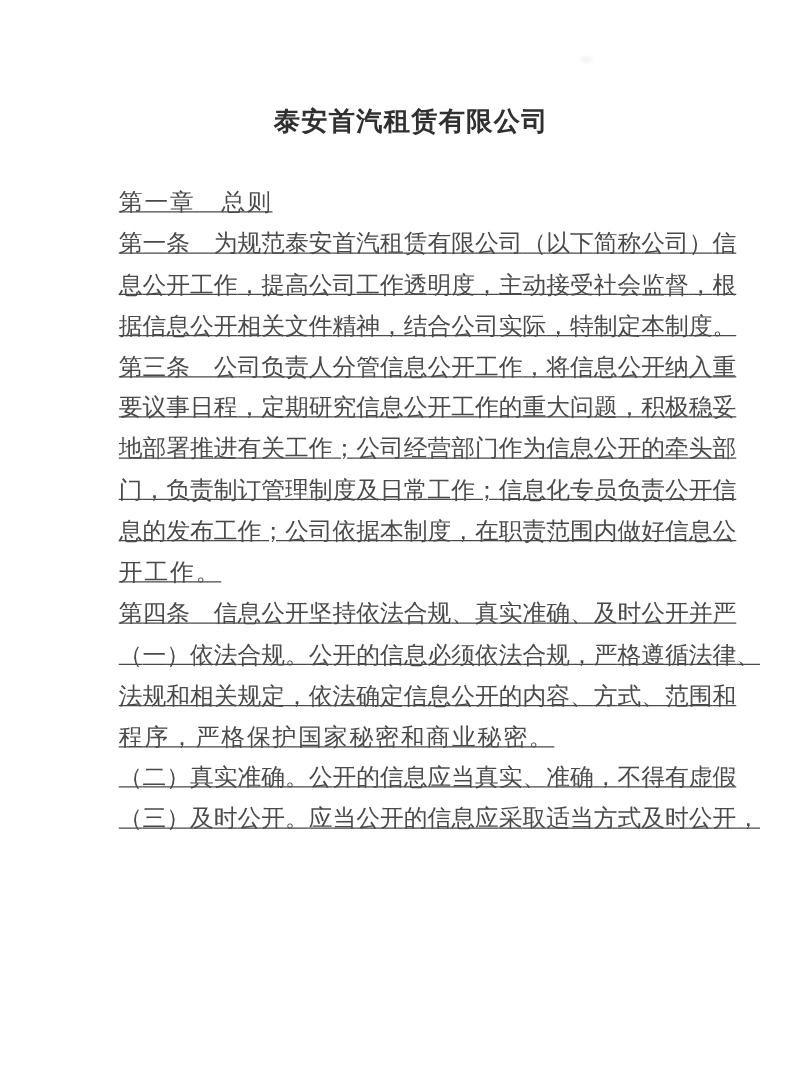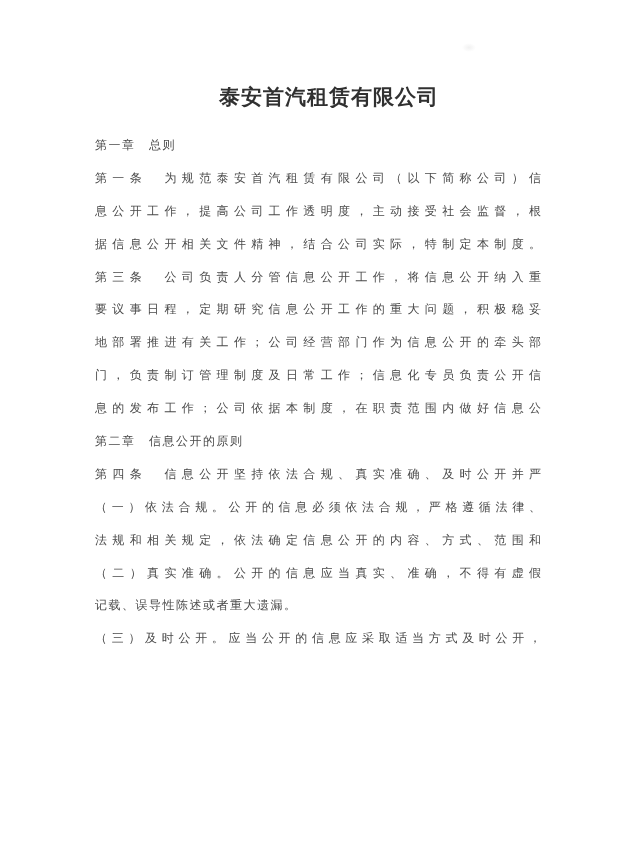--- a/index.html
+++ b/index.html
@@ -45,25 +45,26 @@
     font-weight: bold;
     font-size: 21px;
     letter-spacing: 1px;
   }
   .title-line {
     height: 34px;
     line-height: 34px;
   }
   .body-block {
     position: absolute;
-    top: 129px;
+    top: 147px;
     left: 95px;
     width: 446px;
     color: var(--text-color, #4a4a4a);
-    font-size: 12px;
+    font-size: 19px;
+    text-decoration: underline;
   }
   .doc-line {
     height: 32.9px;
     line-height: 32.9px;
     white-space: nowrap;
     letter-spacing: 1.5px;
   }
   
   .doc-line.fill {
     display: flex;
@@ -305,21 +306,21 @@
         <span>责</span>
         <span>范</span>
         <span>围</span>
         <span>内</span>
         <span>做</span>
         <span>好</span>
         <span>信</span>
         <span>息</span>
         <span>公</span>
       </div>
-      <div class="doc-line">第二章　信息公开的原则</div>
+      <div class="doc-line">开工作。</div>
       <div class="doc-line fill">
         <span>第</span>
         <span>四</span>
         <span>条</span>
         <span>　</span>
         <span>信</span>
         <span>息</span>
         <span>公</span>
         <span>开</span>
         <span>坚</span>
@@ -391,20 +392,21 @@
         <span>内</span>
         <span>容</span>
         <span>、</span>
         <span>方</span>
         <span>式</span>
         <span>、</span>
         <span>范</span>
         <span>围</span>
         <span>和</span>
       </div>
+      <div class="doc-line">程序，严格保护国家秘密和商业秘密。</div>
       <div class="doc-line fill">
         <span>（</span>
         <span>二</span>
         <span>）</span>
         <span>真</span>
         <span>实</span>
         <span>准</span>
         <span>确</span>
         <span>。</span>
         <span>公</span>
@@ -419,21 +421,20 @@
         <span>、</span>
         <span>准</span>
         <span>确</span>
         <span>，</span>
         <span>不</span>
         <span>得</span>
         <span>有</span>
         <span>虚</span>
         <span>假</span>
       </div>
-      <div class="doc-line">记载、误导性陈述或者重大遗漏。</div>
       <div class="doc-line fill">
         <span>（</span>
         <span>三</span>
         <span>）</span>
         <span>及</span>
         <span>时</span>
         <span>公</span>
         <span>开</span>
         <span>。</span>
         <span>应</span>

